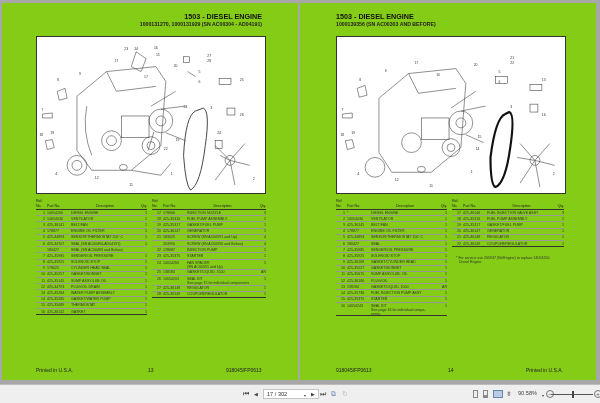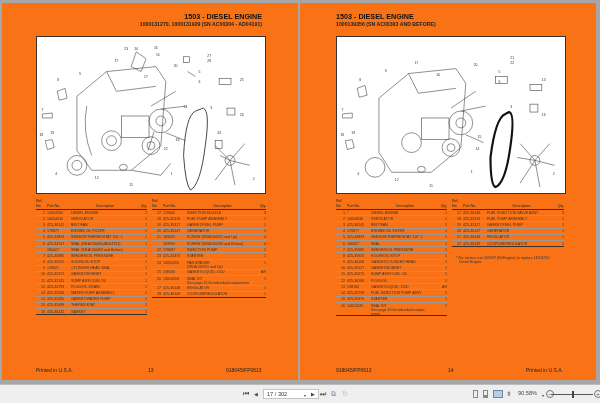--- a/index.html
+++ b/index.html
@@ -1,18 +1,18 @@
 <!DOCTYPE html>
 <html><head>
 <meta charset="utf-8">
 <style>
   * { box-sizing: border-box; margin: 0; padding: 0; }
   html, body { width: 600px; height: 403px; overflow: hidden; background: #a7a7a7; font-family: "Liberation Sans", sans-serif; }
   .viewer { position: relative; width: 600px; height: 403px; background: #a7a7a7; }
-  .page { position: absolute; top: 3px; width: 296px; height: 377px; background: #f97316; }
+  .page { position: absolute; top: 3px; width: 296px; height: 377px; background: #84cc16; }
   .page.left { left: 2px; }
   .page.right { left: 300px; }
   .ptitle { position: absolute; font-weight: bold; font-size: 7.2px; color: #111; white-space: nowrap; }
   .psub { position: absolute; font-weight: bold; font-size: 5.2px; color: #222; white-space: nowrap; }
   .left .ptitle { right: 36px; top: 9px; }
   .left .psub { right: 36px; top: 18px; }
   .right .ptitle { left: 36px; top: 9px; }
   .right .psub { left: 36px; top: 18px; }
   .diagram { position: absolute; top: 33px; width: 230px; height: 158px; border: 1px solid #333; background: #fff; overflow: hidden; }
   .left .diagram { left: 34px; }

